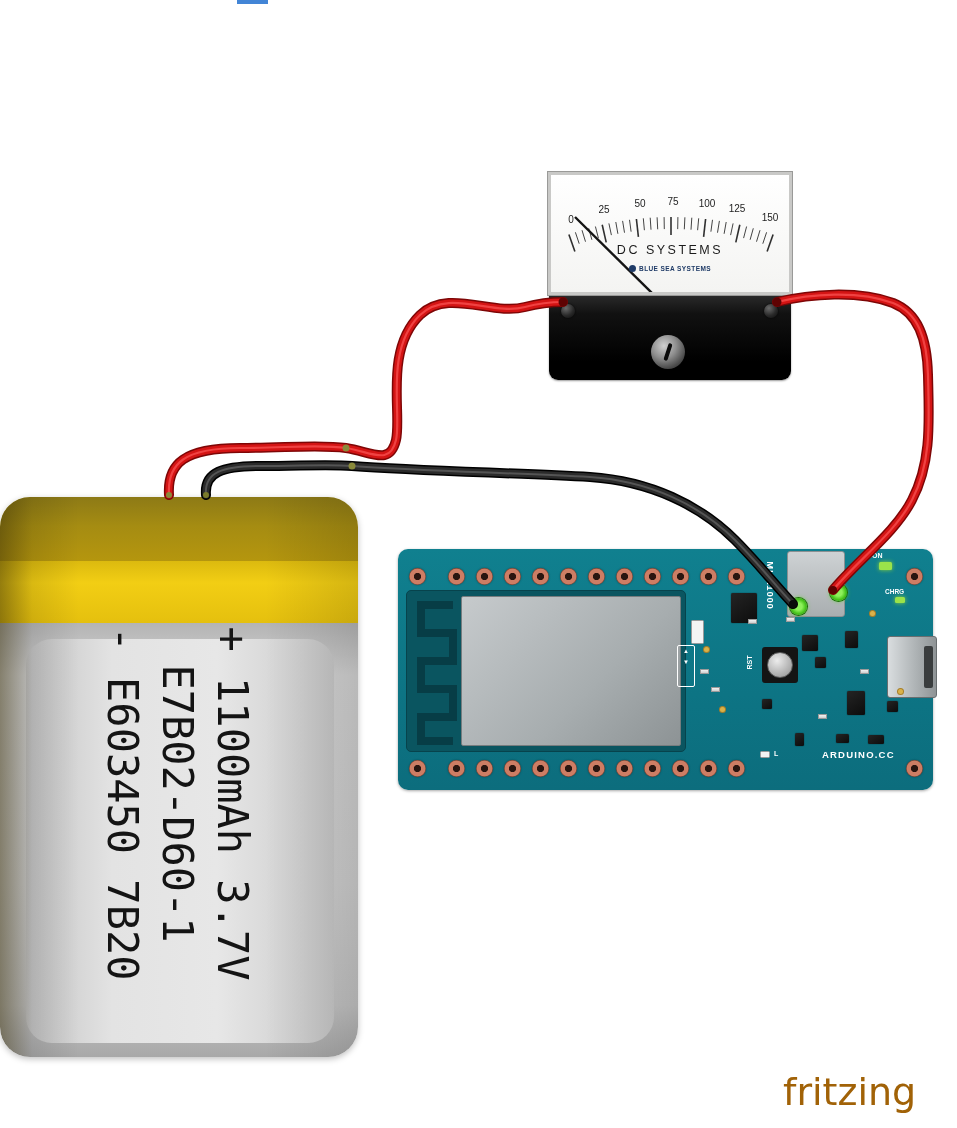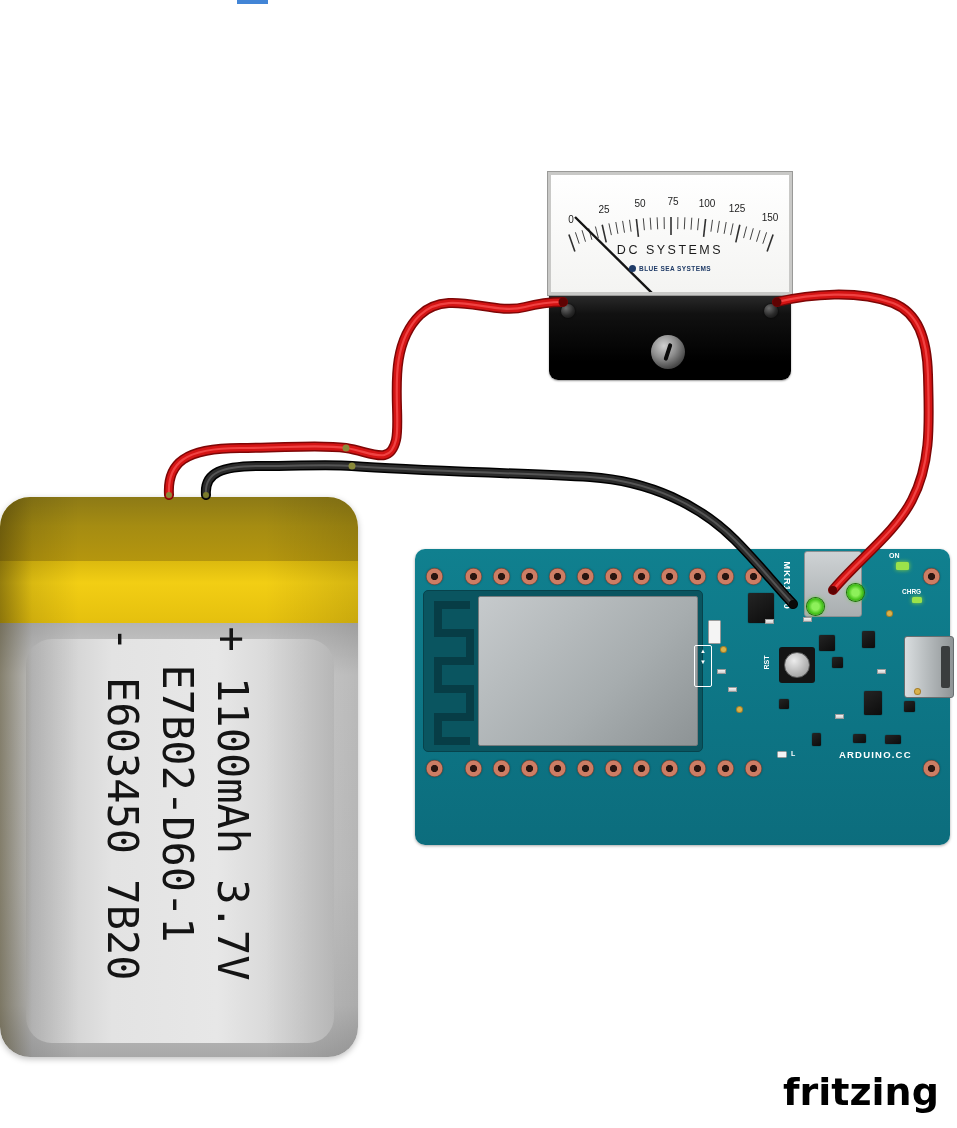--- a/index.html
+++ b/index.html
@@ -40,21 +40,21 @@
   .bat-inner{position:absolute;left:26px;right:24px;top:142px;bottom:14px;border-radius:26px;
     background:linear-gradient(90deg,#c3c3c3,#e3e3e3 28%,#e7e7e7 62%,#c8c8c8);}
   .bat-shade{position:absolute;inset:0;border-radius:30px;
     background:linear-gradient(90deg,rgba(55,45,8,.5),rgba(0,0,0,.10) 9%,rgba(255,255,255,0) 22%,rgba(255,255,255,0) 74%,rgba(0,0,0,.12));}
   .battery-label{position:absolute;left:-33px;top:224px;width:420px;height:165px;
     transform:rotate(90deg);color:#141414;
     font-family:"DejaVu Sans Mono",monospace;font-size:42px;line-height:55px;
     text-align:center;white-space:nowrap;}
 
   
-  .arduino{position:absolute;left:415px;top:549px;width:535px;height:296px;border-radius:10px;
+  .arduino{position:absolute;left:398px;top:549px;width:535px;height:241px;border-radius:10px;
     background:linear-gradient(180deg,#10808f,#0d7484 60%,#0c6d7d);z-index:20;
     box-shadow:0 1px 3px rgba(0,0,0,.35);}
   .pin{position:absolute;width:17px;height:17px;border-radius:50%;
     background:radial-gradient(circle,#2a1510 0 27%,#cd7d64 33% 62%,#8a4632 68% 100%);
     box-shadow:0 0 2px rgba(0,0,0,.4);}
   .mkr-module{position:absolute;left:8px;top:41px;width:280px;height:162px;border-radius:5px;
     background:#0a5560;border:1px solid #07434c;box-sizing:border-box;}
   .mkr-shield{position:absolute;left:54px;top:5px;width:220px;height:150px;border-radius:2px;
     background:linear-gradient(135deg,#c6cacc,#a7adaf 60%,#8d9395);border:1px solid #767c7e;box-sizing:border-box;}
   .jst{position:absolute;left:389px;top:2px;width:58px;height:66px;border-radius:3px;
@@ -77,22 +77,22 @@
   .cap{position:absolute;width:9px;height:5px;background:linear-gradient(#f2f2f2,#cfcfcf);border:1px solid #9a9a9a;box-sizing:border-box;}
   .via{position:absolute;width:5px;height:5px;border-radius:50%;background:#d9b24a;box-shadow:0 0 0 1px #a87f28;}
   .led{position:absolute;border-radius:1.5px;}
   .led-green{background:#9be24a;box-shadow:0 0 4px #8ad63a;}
   .led-white{background:#f4f4f4;border:1px solid #9a9a9a;box-sizing:border-box;}
   .sk{position:absolute;color:#fff;}
   .brand-label{position:absolute;left:424px;top:200px;color:#fff;font-size:9.5px;font-weight:bold;letter-spacing:1.2px;}
 
   
   .wires{position:absolute;left:0;top:0;z-index:60;pointer-events:none;}
-  .watermark{position:absolute;left:783px;top:1070px;font-size:38px;font-weight:bold;
-    color:#000000;letter-spacing:0px;font-family:"DejaVu Sans",sans-serif;}
+  .watermark{position:absolute;left:783px;top:1070px;font-size:38px;font-weight:normal;
+    color:#a16207;letter-spacing:0px;font-family:"DejaVu Sans",sans-serif;}
   .blue-artifact{position:absolute;left:237px;top:0;width:31px;height:4px;background:#4285d6;}
   .scale-text{font-family:"Liberation Sans",sans-serif;font-size:10px;fill:#1d1d1d;}
 </style>
 </head>
 <body>
 
 <div class="canvas">
 
   <div class="blue-artifact"></div>
 

